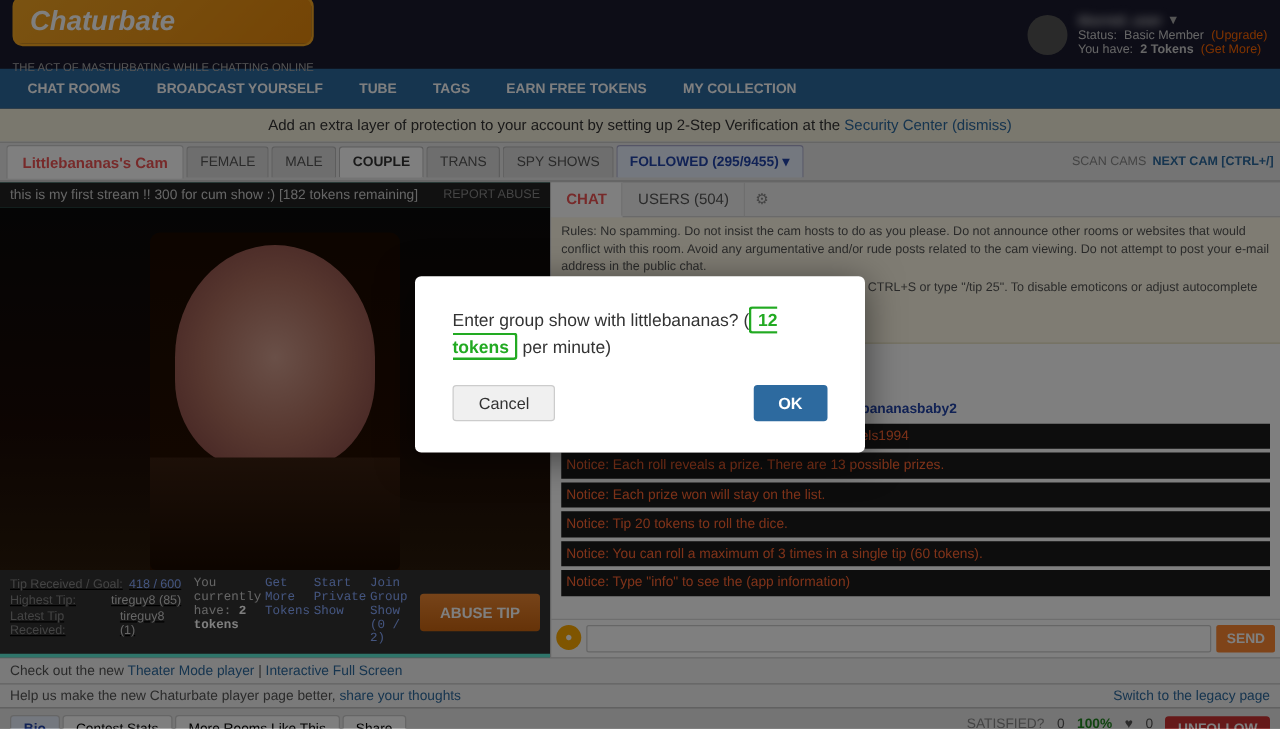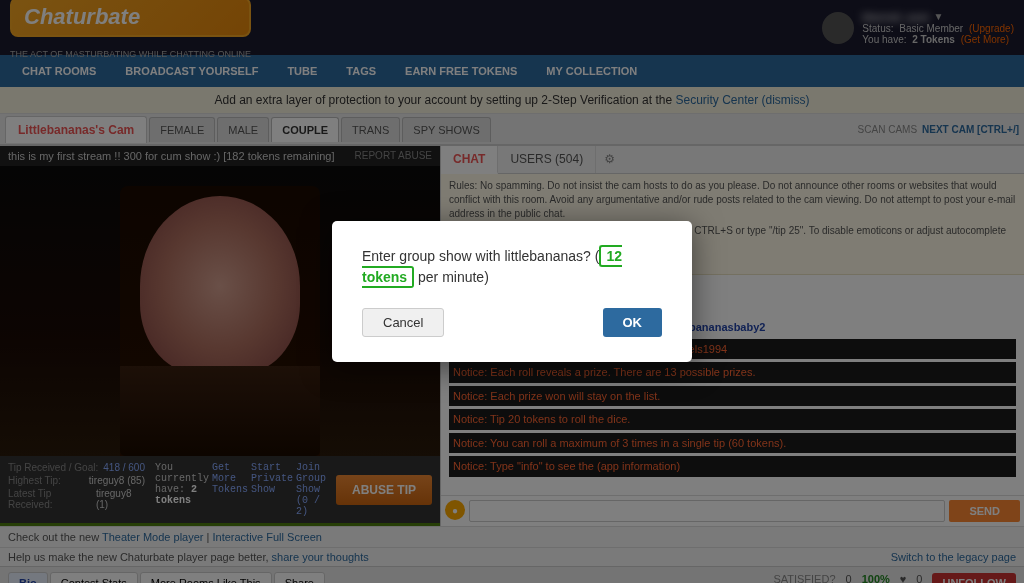--- a/index.html
+++ b/index.html
@@ -26,28 +26,28 @@
     .filter-tab.active { background: white; color: #333; font-weight: bold; }
     .followed-tab { background: #e8f0fe; border: 1px solid #aac; border-bottom: none; padding: 6px 10px; font-size: 11px; color: #2244aa; margin-right: 2px; cursor: pointer; border-radius: 3px 3px 0 0; font-weight: bold; }
     .tab-right { margin-left: auto; display: flex; gap: 5px; }
     .scan-btn { font-size: 10px; color: #888; cursor: pointer; }
     .next-btn { font-size: 10px; color: #2d6a9f; cursor: pointer; font-weight: bold; }
 
     
     .main { display: flex; height: 380px; }
 
     
-    .video-area { width: 440px; background: #4d7c0f; position: relative; flex-shrink: 0; }
+    .video-area { width: 440px; background: #5eead4; position: relative; flex-shrink: 0; }
     .video-title { background: #222; color: #ccc; font-size: 11px; padding: 4px 8px; display: flex; justify-content: space-between; }
     .report-abuse { color: #888; font-size: 10px; cursor: pointer; }
     .video-placeholder { width: 100%; height: 290px; background: linear-gradient(135deg, #1a1a1a, #2a1a1a); display: flex; align-items: center; justify-content: center; overflow: hidden; position: relative; }
 
     
     .video-bottom { background: #333; padding: 6px 8px; display: flex; gap: 10px; }
-    .stats-left { flex: 1; }
+    .stats-left { flex: 1; text-decoration: underline; }
     .stat-row { display: flex; justify-content: space-between; font-size: 10px; color: #aaa; margin-bottom: 2px; }
     .stat-label { color: #888; }
     .stat-value { color: #ccc; }
     .stat-value.highlight { color: #88aaff; }
     .stats-right { flex: 1; font-size: 10px; color: #ccc; display: flex; flex-direction: row; gap: 3px; font-family: Liberation Mono, monospace; }
     .tokens-count { color: white; font-weight: bold; }
     .link-btn { color: #88aaff; cursor: pointer; }
     .send-tip-btn { background: linear-gradient(180deg, #ee8833, #cc6611); color: white; font-size: 12px; font-weight: bold; padding: 8px 16px; border: none; cursor: pointer; border-radius: 3px; align-self: center; }
 
     
@@ -61,21 +61,21 @@
     .chat-rules a { color: #2d6a9f; cursor: pointer; }
     .chat-messages { flex: 1; overflow-y: auto; padding: 5px 8px; font-size: 11px; }
     .chat-msg { margin-bottom: 3px; line-height: 1.5; }
     .chat-msg .username { color: #2244aa; font-weight: bold; cursor: pointer; }
     .chat-msg.notice { color: #333; }
     .chat-msg.notice .notice-label { color: #cc3333; font-weight: bold; }
     .chat-msg.highlight-text { color: #cc0000; font-weight: bold; }
     .chat-msg.dark-bg { background: #1a1a1a; color: #ff6633; padding: 2px 4px; }
     .chat-input-row { display: flex; border-top: 1px solid #ddd; padding: 4px; gap: 4px; }
     .chat-input { flex: 1; border: 1px solid #ccc; padding: 4px 6px; font-size: 11px; border-radius: 2px; }
-    .send-btn { background: #ff8833; color: white; border: none; padding: 4px 20px; font-size: 11px; font-weight: bold; cursor: pointer; border-radius: 2px; }
+    .send-btn { background: #ff8833; color: white; border: none; padding: 4px 8px; font-size: 11px; font-weight: bold; cursor: pointer; border-radius: 2px; }
     .coin-icon { background: #ffaa00; border-radius: 50%; width: 20px; height: 20px; display: flex; align-items: center; justify-content: center; font-size: 10px; color: white; cursor: pointer; }
 
     
     .footer-bar { background: #f5f5f5; border-top: 1px solid #ddd; padding: 4px 8px; font-size: 11px; color: #555; }
     .footer-bar a { color: #2d6a9f; cursor: pointer; }
     .footer-bottom { background: #e8e8e8; display: flex; align-items: center; padding: 0 8px; height: 32px; border-top: 1px solid #ccc; justify-content: space-between; }
     .bottom-tabs { display: flex; gap: 2px; }
     .bottom-tab { background: white; border: 1px solid #ccc; padding: 4px 10px; font-size: 11px; cursor: pointer; border-radius: 3px 3px 0 0; }
     .bottom-tab.active { background: #e8f0fe; color: #2244aa; font-weight: bold; }
     .bottom-right { display: flex; gap: 10px; font-size: 11px; color: #555; }
@@ -144,20 +144,24 @@
   
 </div>
 
 <div class="tab-bar">
   <div class="cam-tab">Littlebananas's Cam</div>
   <div class="filter-tab">FEMALE</div>
   <div class="filter-tab">MALE</div>
   <div class="filter-tab active">COUPLE</div>
   <div class="filter-tab">TRANS</div>
   <div class="filter-tab">SPY SHOWS</div>
+  <div class="followed-tab">
+    <span>FOLLOWED (295/9455)</span>
+    <span> ▾</span>
+  </div>
   <div class="tab-right">
     <span class="scan-btn">SCAN CAMS</span>
     <span class="next-btn">NEXT CAM [CTRL+/]</span>
   </div>
 </div>
 
 <div class="main">
 
   <div class="video-area">
     <div class="video-title">

